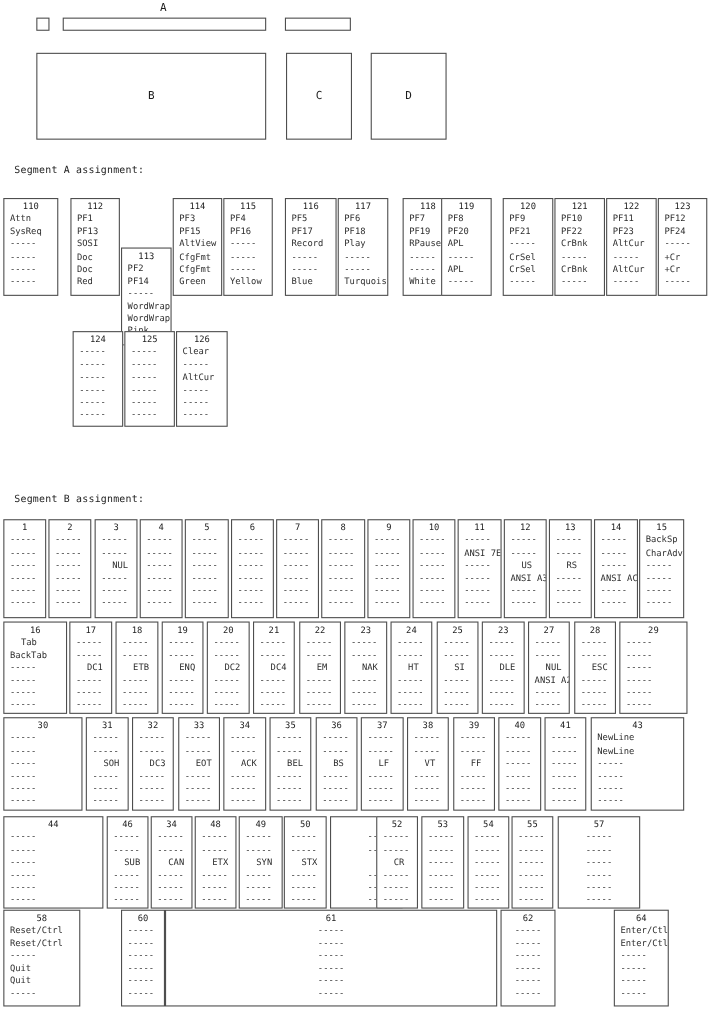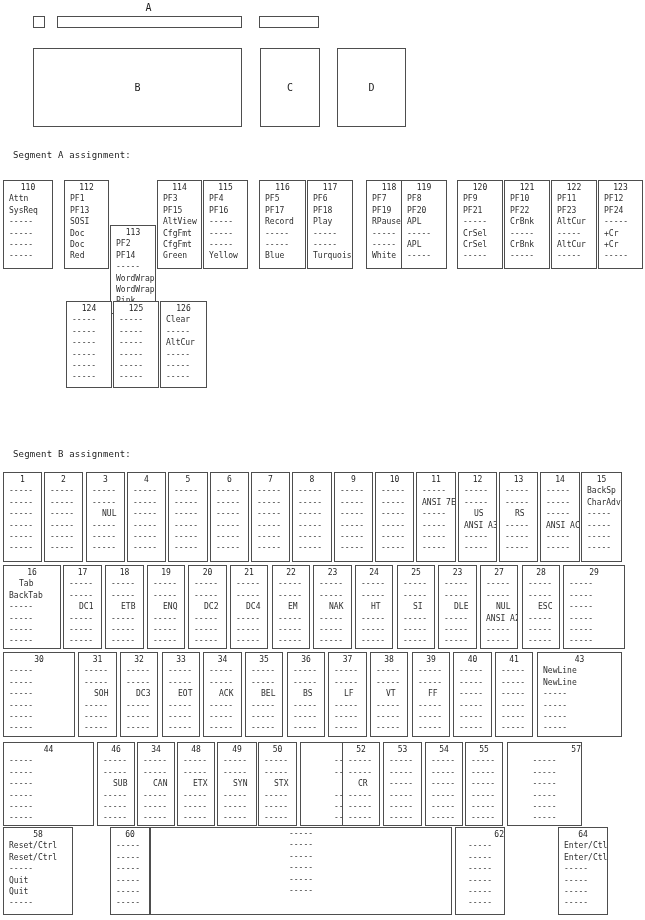--- a/index.html
+++ b/index.html
@@ -8,21 +8,21 @@
   .shape{position:absolute;border:1px solid #4e4e4e;background:#fff;
          display:flex;align-items:center;justify-content:center;
          font-size:10px;color:#1d1d1d;}
   .toplabel{position:absolute;font-size:10px;color:#1d1d1d;text-align:center;}
   .sectitle{position:absolute;font-size:9px;color:#1b1b1b;letter-spacing:.2px;}
   .key{position:absolute;border:1px solid #4e4e4e;background:#fff;
        font-size:8px;line-height:11.4px;color:#2e2e2e;overflow:hidden;}
   .key .knum{text-align:center;padding-top:1px;color:#1d1d1d;}
   .key .kline{padding-left:5px;white-space:pre;}
   .key .kline.ind{padding-left:15px;}
-  .key.ctr .knum{padding-left:0;text-align:right;}
+  .key.ctr .knum{padding-left:0;}
   .key.ctr .kline{text-align:center;padding-left:0;}
 </style>
 </head>
 <body>
 
 <div class="page">
 
   <div class="toplabel" style="left:57px;top:2px;width:183px;">A</div>
   <div class="shape" style="left:33px;top:16px;width:10px;height:10px;"></div>
   <div class="shape" style="left:57px;top:16px;width:183px;height:10px;"></div>
@@ -677,20 +677,21 @@
       <div class="key" style="left: 110px; top: 827px; width: 38px; height: 86px;">
         <div class="knum">60</div>
         <div class="kline">-----</div>
         <div class="kline">-----</div>
         <div class="kline">-----</div>
         <div class="kline">-----</div>
         <div class="kline">-----</div>
         <div class="kline">-----</div>
       </div>
       <div class="key ctr" style="left: 150px; top: 827px; width: 300px; height: 86px;">
+        <div class="knum">61</div>
         <div class="kline">-----</div>
         <div class="kline">-----</div>
         <div class="kline">-----</div>
         <div class="kline">-----</div>
         <div class="kline">-----</div>
         <div class="kline">-----</div>
       </div>
       <div class="key ctr" style="left: 455px; top: 827px; width: 48px; height: 86px;">
         <div class="knum">62</div>
         <div class="kline">-----</div>

